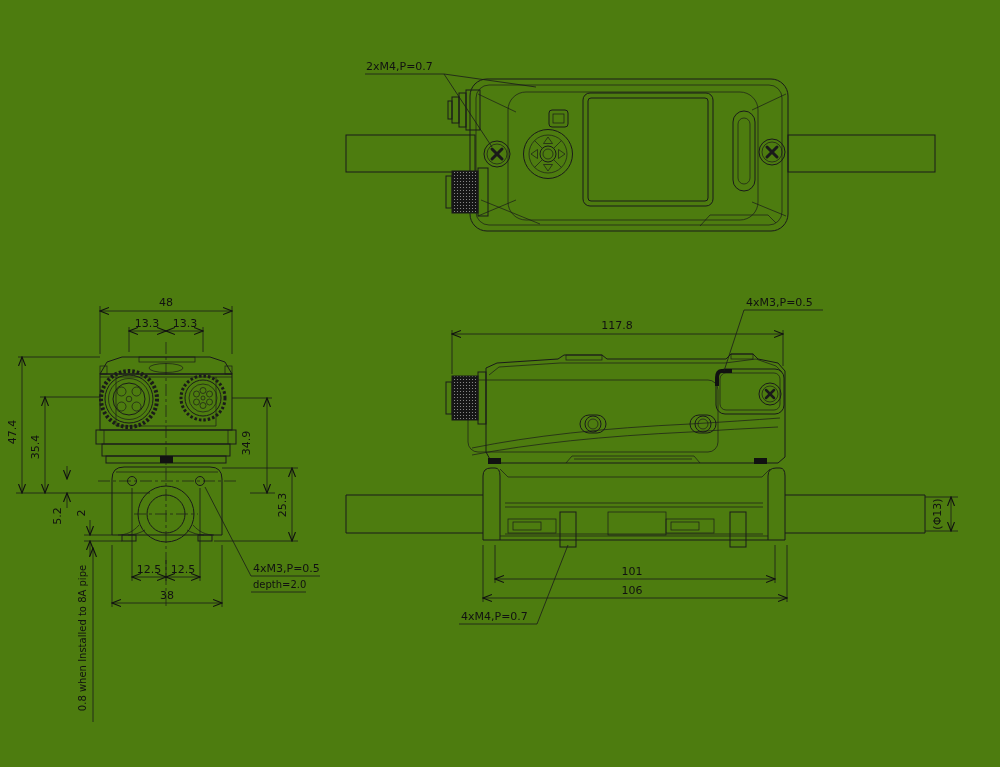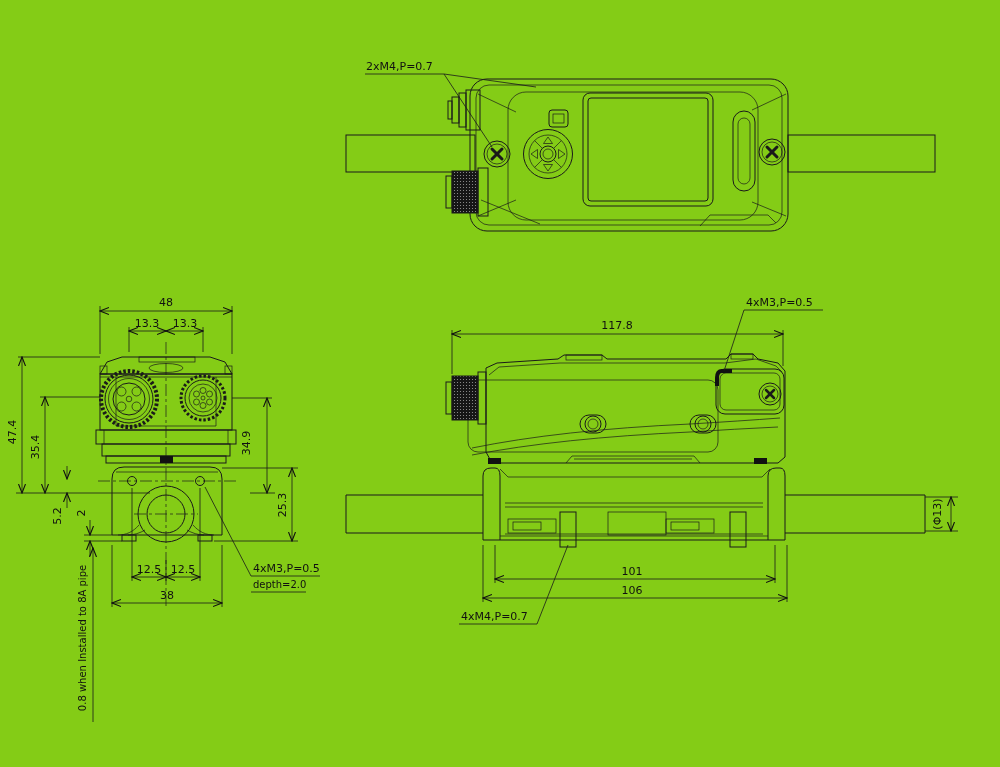--- a/index.html
+++ b/index.html
@@ -1,16 +1,16 @@
 <!DOCTYPE html>
 <html><head>
 <meta charset="utf-8">
 <style>
   html,body{margin:0;padding:0;background:#ffffff;}
-  .canvas{position:relative;width:1000px;height:767px;background:#84cc16;overflow:hidden;
+  .canvas{position:relative;width:1000px;height:767px;background:#4d7c0f;overflow:hidden;
           font-family:"DejaVu Sans","Liberation Sans",sans-serif;}
   svg{position:absolute;left:0;top:0;}
   svg text{font-family:"DejaVu Sans","Liberation Sans",sans-serif;fill:#111;}
   .dim{font-size:11px;}
   .lbl{font-size:11px;}
   .note{font-size:10px;}
   .ln{stroke:#1a1a1a;stroke-width:1;fill:none;}
   .thin{stroke:#1a1a1a;stroke-width:.7;fill:none;}
   .dimln{stroke:#1a1a1a;stroke-width:.8;fill:none;}
   .cl{stroke:#1a1a1a;stroke-width:.7;fill:none;stroke-dasharray:12 3 3 3;}

